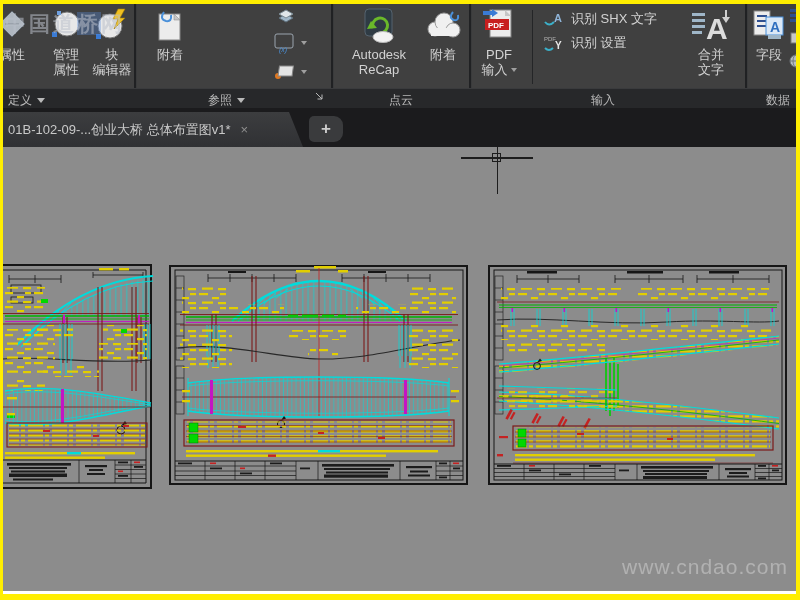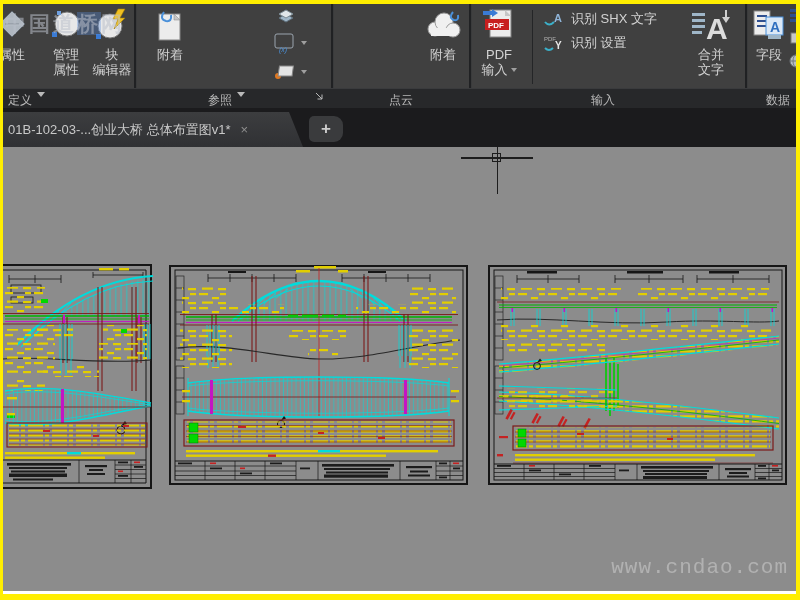--- a/index.html
+++ b/index.html
@@ -8,21 +8,21 @@
   .screen{position:absolute;left:3px;top:4px;right:4px;bottom:9px;background:#8c8c8c;overflow:hidden;}
   .white-strip{position:absolute;left:3px;right:4px;bottom:6px;height:3px;background:#ffffff;}
 
   
   .ribbon{position:absolute;left:0;top:0;width:100%;height:104px;background:#404040;}
   .plabels{position:absolute;left:0;top:84px;width:100%;height:20px;background:#27282a;border-top:1px solid #3a3b3d;box-sizing:border-box;}
   .sep{position:absolute;top:0;width:2px;height:104px;background:#202123;border-right:1px solid #3a3b3c;}
   .rbtn{position:absolute;top:3px;display:flex;flex-direction:column;align-items:center;color:#d2d2d2;
         font-size:13px;line-height:15px;text-align:center;cursor:default;}
   .rbtn .ic{height:40px;display:flex;align-items:flex-start;justify-content:center;}
-  .plabel{position:absolute;top:3px;color:#b9b9b9;font-size:12px;display:flex;align-items:flex-start;gap:5px;}
+  .plabel{position:absolute;top:3px;color:#b9b9b9;font-size:12px;display:flex;align-items:center;gap:5px;}
   .tri-down{width:0;height:0;border-left:4px solid transparent;border-right:4px solid transparent;border-top:5px solid #b9b9b9;display:inline-block;}
   .tri-sm{width:0;height:0;border-left:3px solid transparent;border-right:3px solid transparent;border-top:4px solid #9f9f9f;display:inline-block;}
   .rowbtn{position:absolute;display:flex;align-items:center;gap:6px;color:#d2d2d2;font-size:13px;}
 
   
   .tabbar{position:absolute;left:0;top:104px;width:100%;height:39px;background:#1b1b1d;}
   .dwgtab{position:absolute;left:0;top:4px;height:35px;width:300px;background:linear-gradient(#3c3d3f,#303134);
           clip-path:polygon(0 0,286px 0,100% 100%,0 100%);display:flex;align-items:center;color:#c9c9c9;font-size:13px;}
   .dwgtab .ttl{padding-left:5px;white-space:nowrap;overflow:hidden;}
   .dwgtab .cls{margin-left:10px;color:#8f8f8f;font-size:13px;}
@@ -31,21 +31,21 @@
 
   
   .canvas{position:absolute;left:0;top:143px;right:0;bottom:0;background:#8c8c8c;}
   .sheet{position:absolute;}
 
   
   .wm-tl{position:absolute;left:2px;top:6px;font-size:21px;font-weight:bold;letter-spacing:3px;
          color:rgba(185,192,202,.55);z-index:50;white-space:nowrap;}
   .wm-tl .hl{background:rgba(90,140,220,.35);}
   .wm-br{position:absolute;right:8px;bottom:12px;font-size:21px;letter-spacing:1px;
-         font-family:Liberation Mono, monospace;color:rgba(228,228,228,.42);z-index:50;}
+         font-family:Liberation Sans, sans-serif;color:rgba(228,228,228,.42);z-index:50;}
 
   
   .ch-h,.ch-v{position:absolute;background:#1d1d1d;}
   .pickbox{position:absolute;width:9px;height:9px;border:1.5px solid #1d1d1d;box-sizing:border-box;background:transparent;}
 </style>
 </head>
 <body>
 
 <div class="screen">
 
@@ -113,20 +113,32 @@
       <span class="tri-sm" style="position:absolute;left:28px;top:9px"></span>
     </div>
     <div class="rowbtn" style="left:270px;top:58px">
       <svg width="24" height="20">
           <circle cx="5" cy="14" r="3" fill="#e07820"></circle>
           <rect x="7" y="4" width="14" height="10" fill="#e4e4e4" stroke="#858585" transform="skewX(-8)"></rect>
         </svg>
       <span class="tri-sm" style="position:absolute;left:28px;top:8px"></span>
     </div>
 
+    <div class="rbtn" style="left:336px;width:80px">
+      <span class="ic">
+        <svg width="36" height="38">
+            <rect x="4" y="2" width="27" height="27" rx="4" fill="#2f3b44" stroke="#55636e"></rect>
+            <path d="M12,21 a7.5,7.5 0 1 1 7,5" fill="none" stroke="#6ab82a" stroke-width="3"></path>
+            <polygon points="10,14 16,21 6,22" fill="#6ab82a"></polygon>
+            <ellipse cx="22" cy="30" rx="10" ry="5.5" fill="#f2f2f2" stroke="#b8b8b8"></ellipse>
+          </svg>
+      </span>
+        <span>Autodesk</span>
+        <span>ReCap</span>
+    </div>
     <div class="rbtn" style="left:418px;width:44px">
       <span class="ic">
         <svg width="40" height="38">
             <circle cx="12" cy="22" r="7" fill="#f0f0f0" stroke="#9a9a9a"></circle>
             <circle cx="21" cy="15" r="9" fill="#f0f0f0" stroke="#9a9a9a"></circle>
             <circle cx="30" cy="23" r="7" fill="#f0f0f0" stroke="#9a9a9a"></circle>
             <rect x="8" y="21" width="25" height="8" fill="#f0f0f0"></rect>
             <path d="M30,5 q-5,6 1,8 q5,1 4,-5" fill="none" stroke="#4a90d9" stroke-width="2"></path>
           </svg>
       </span>
@@ -233,21 +245,21 @@
           <span>输入</span>
         </div>
       <div class="plabel" style="left:763px">
           <span>数据</span>
         </div>
     </div>
   </div>
 
   <div class="tabbar">
     <div class="dwgtab">
-      <span class="ttl">01B-102-03-...创业大桥 总体布置图v1*</span>
+      <span class="ttl">01B-102-09-...创业大桥 总体布置图v1*</span>
       <span class="cls">×</span>
     </div>
     <div class="newtab">+</div>
   </div>
 
   <div class="canvas">
 
     <div class="ch-h" style="left:458px;top:10px;width:72px;height:1.5px"></div>
     <div class="ch-v" style="left:493.5px;top:0;width:1.5px;height:47px"></div>
     <div class="pickbox" style="left:489px;top:6px"></div>

